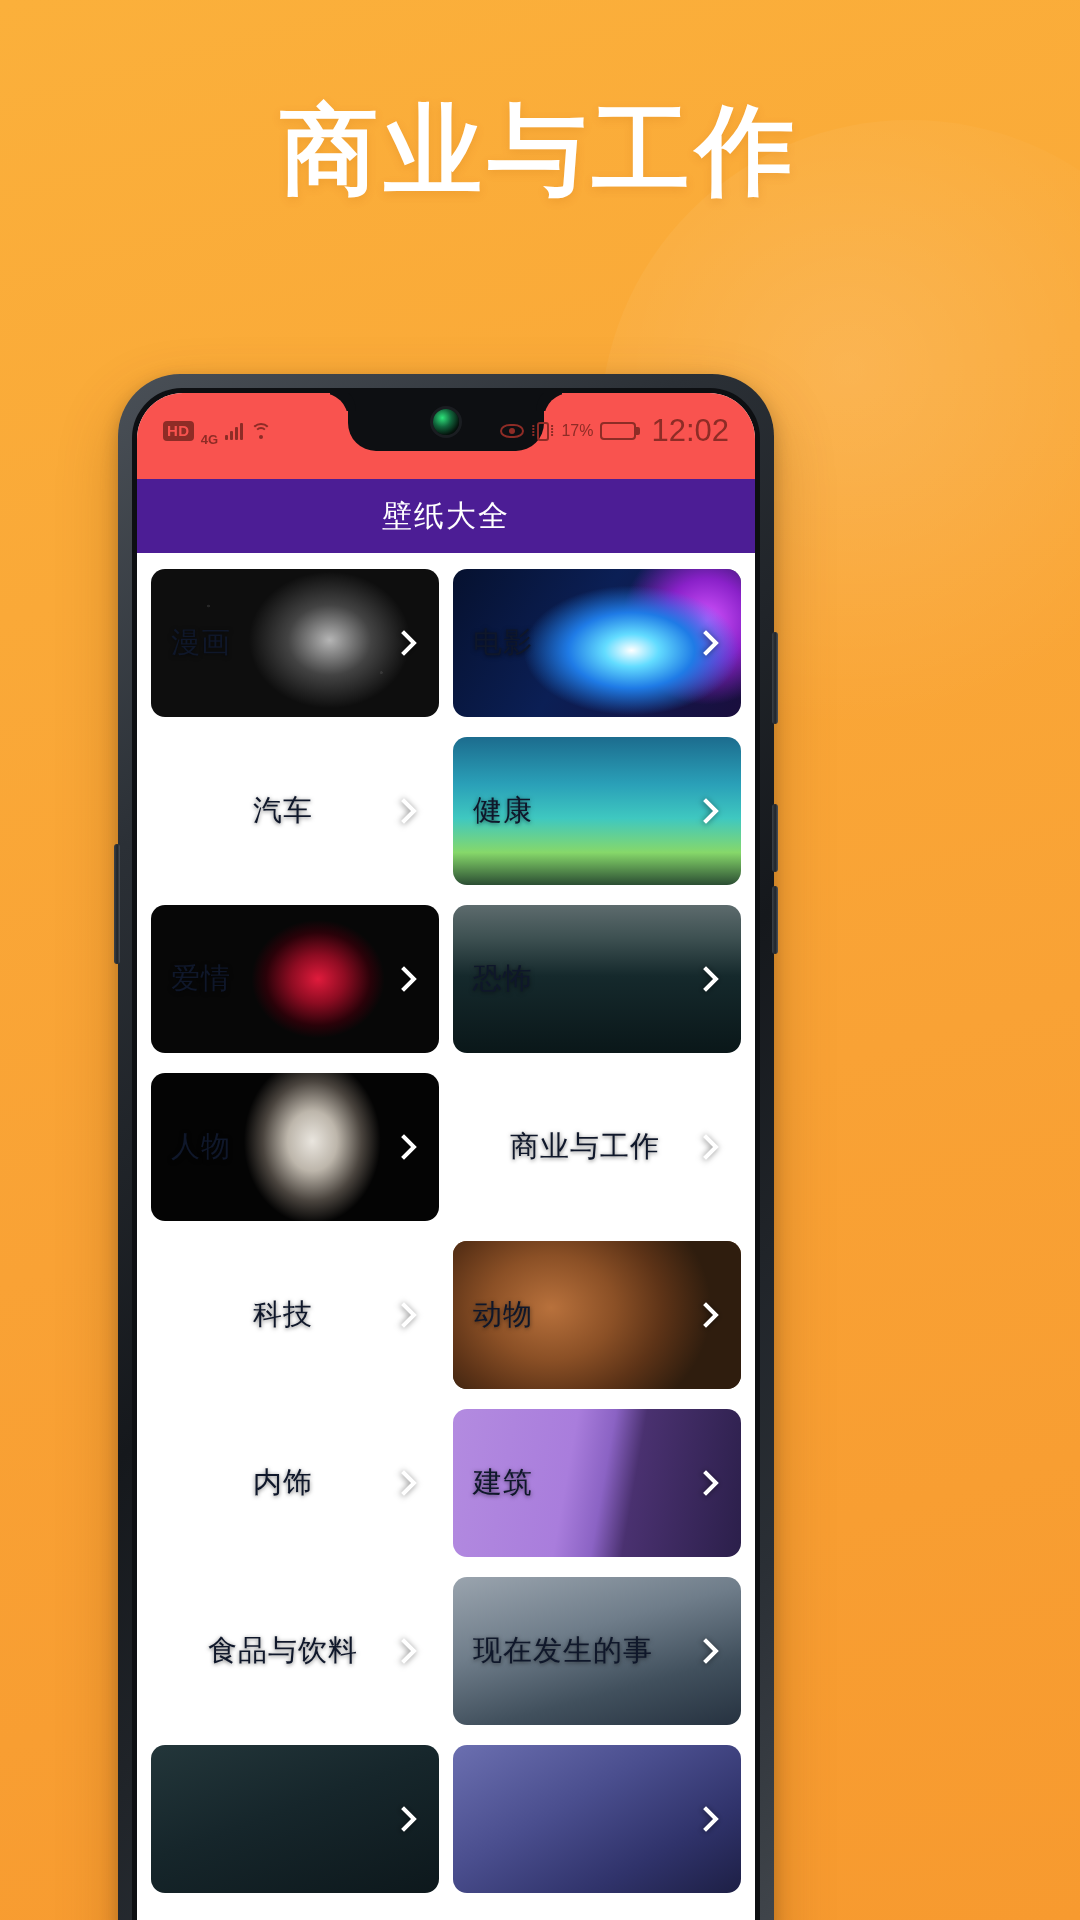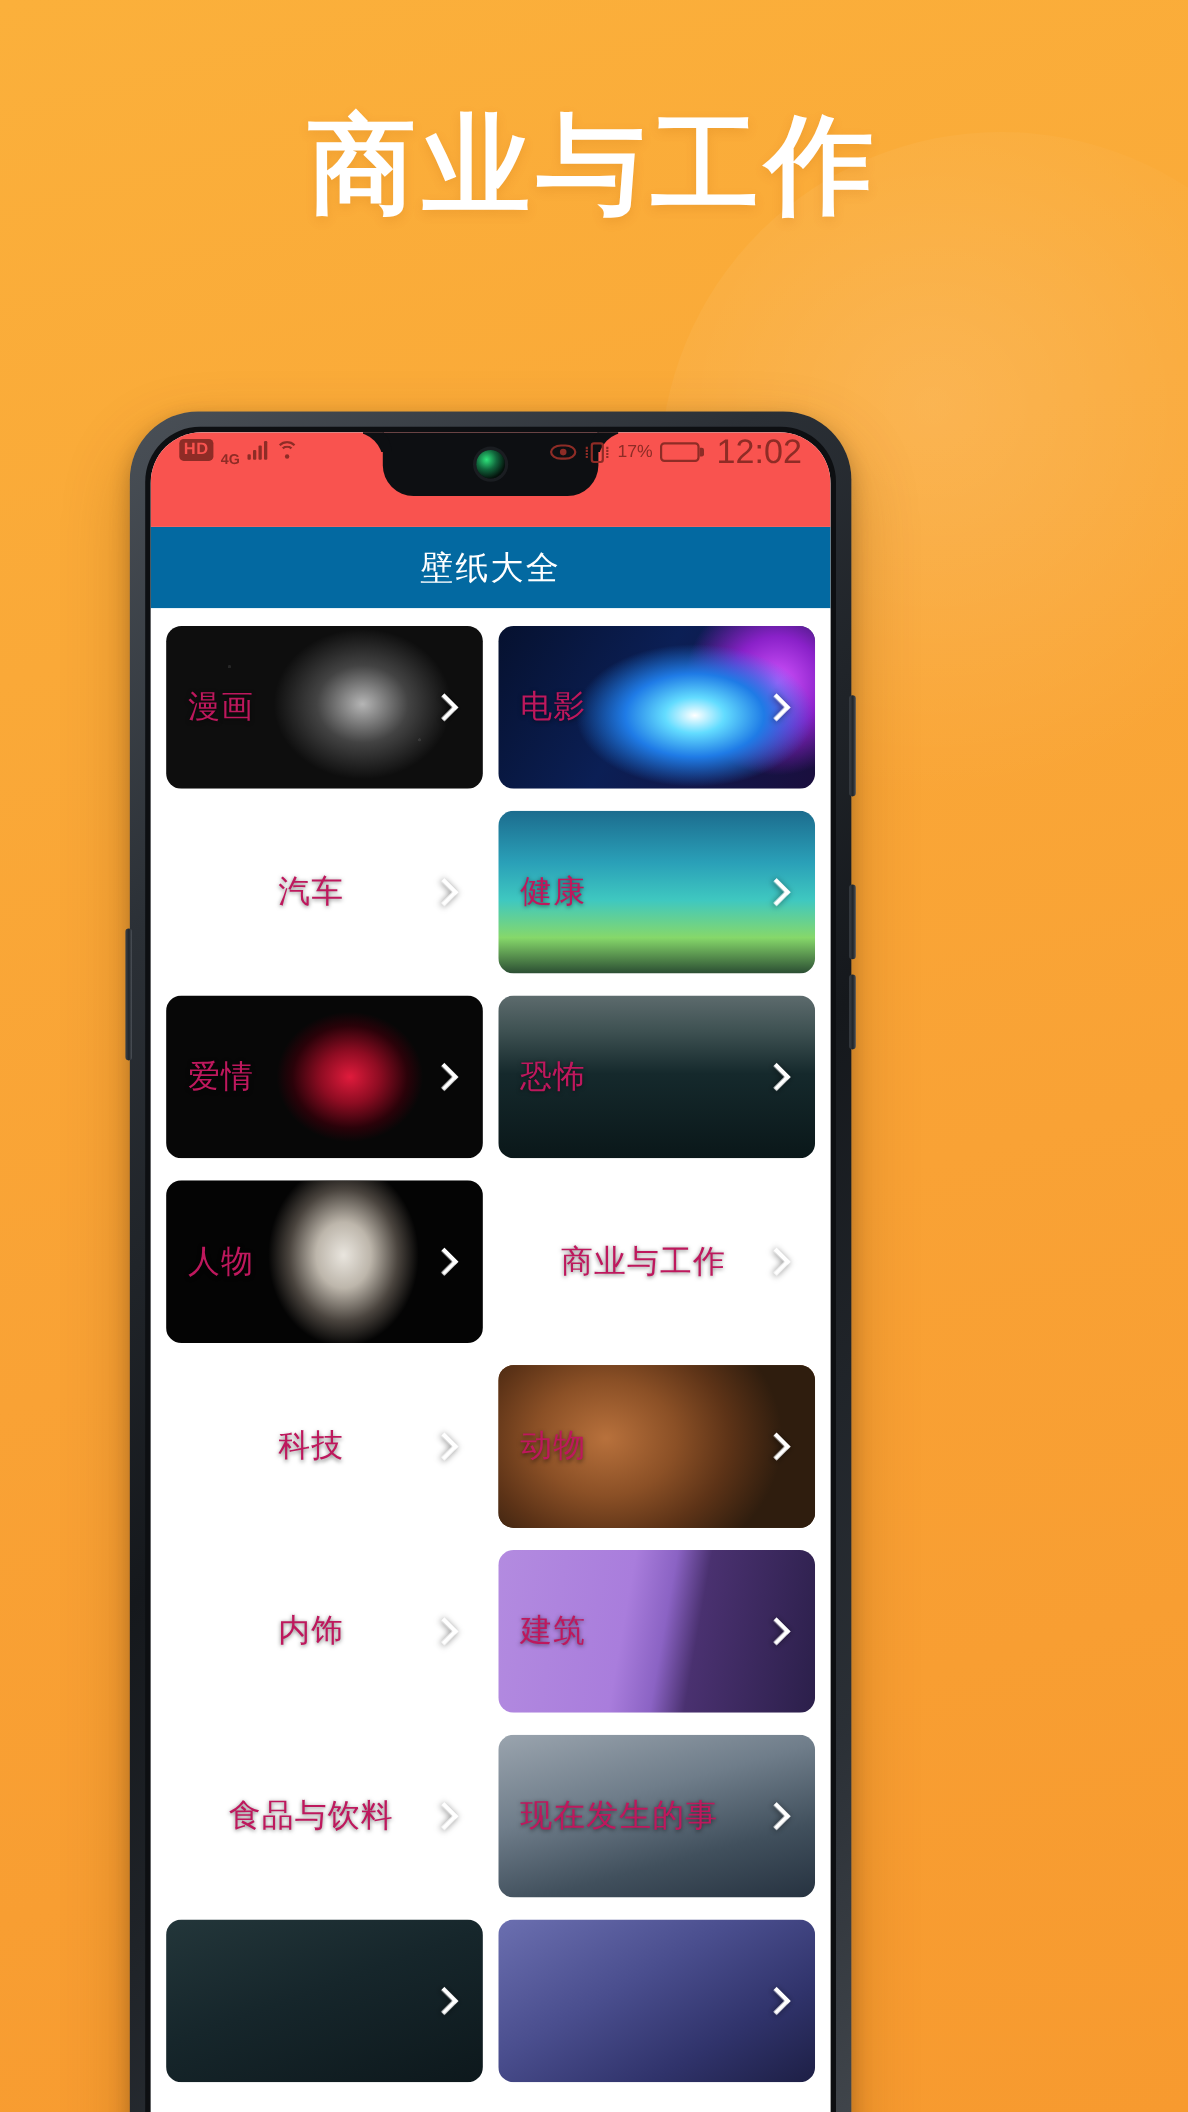--- a/index.html
+++ b/index.html
@@ -95,21 +95,21 @@
   .btn-volup  { right: -4px; top: 430px;  width: 6px; height: 68px; }
   .btn-voldn  { right: -4px; top: 512px;  width: 6px; height: 68px; }
   .btn-left   { left: -4px;  top: 470px;  width: 6px; height: 120px; }
 
   
   .statusbar {
     position: relative;
     height: 86px;
     background: #F9534F;
     display: flex;
-    align-items: flex-start;
+    align-items: center;
     padding: 0 26px 10px 26px;
     justify-content: space-between;
   }
   .notch {
     position: absolute;
     left: 50%;
     top: 0;
     transform: translateX(-50%);
     width: 196px;
     height: 58px;
@@ -238,21 +238,21 @@
   .battery .fill {
     height: 100%;
     width: 30%;
     background: #F7A823;
     border-radius: 1px;
   }
   .clock { font-size: 31px; margin-left: 8px; }
 
   
   .appbar {
-    background: #0369a1;
+    background: #4c1d95;
     height: 74px;
     display: flex;
     align-items: center;
     justify-content: center;
   }
   .appbar-title {
     color: #ffffff;
     font-size: 30px;
     letter-spacing: 2px;
   }
@@ -281,21 +281,21 @@
     cursor: pointer;
   }
   .card-art {
     position: absolute;
     inset: 0;
     z-index: 0;
   }
   .card-label {
     position: relative;
     z-index: 2;
-    color: #be185d;
+    color: #0f172a;
     font-size: 29px;
     letter-spacing: 1px;
     text-shadow: 0 1px 4px rgba(0,0,0,0.55);
     white-space: nowrap;
   }
   .chev {
     position: relative;
     z-index: 2;
     width: 18px;
     height: 18px;

